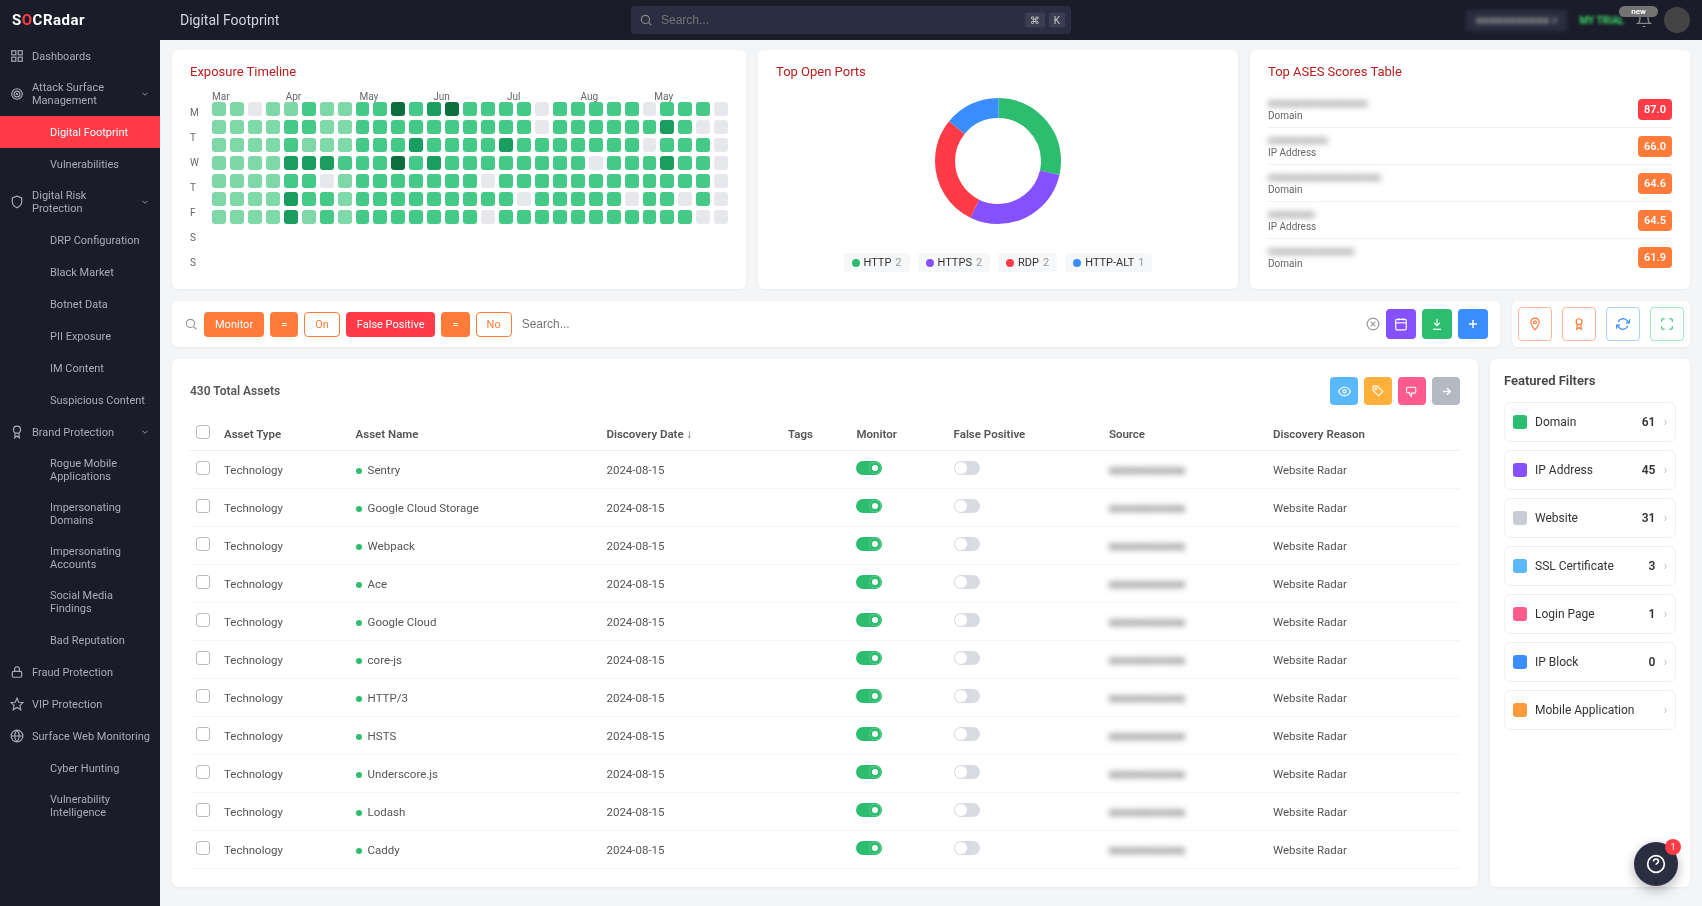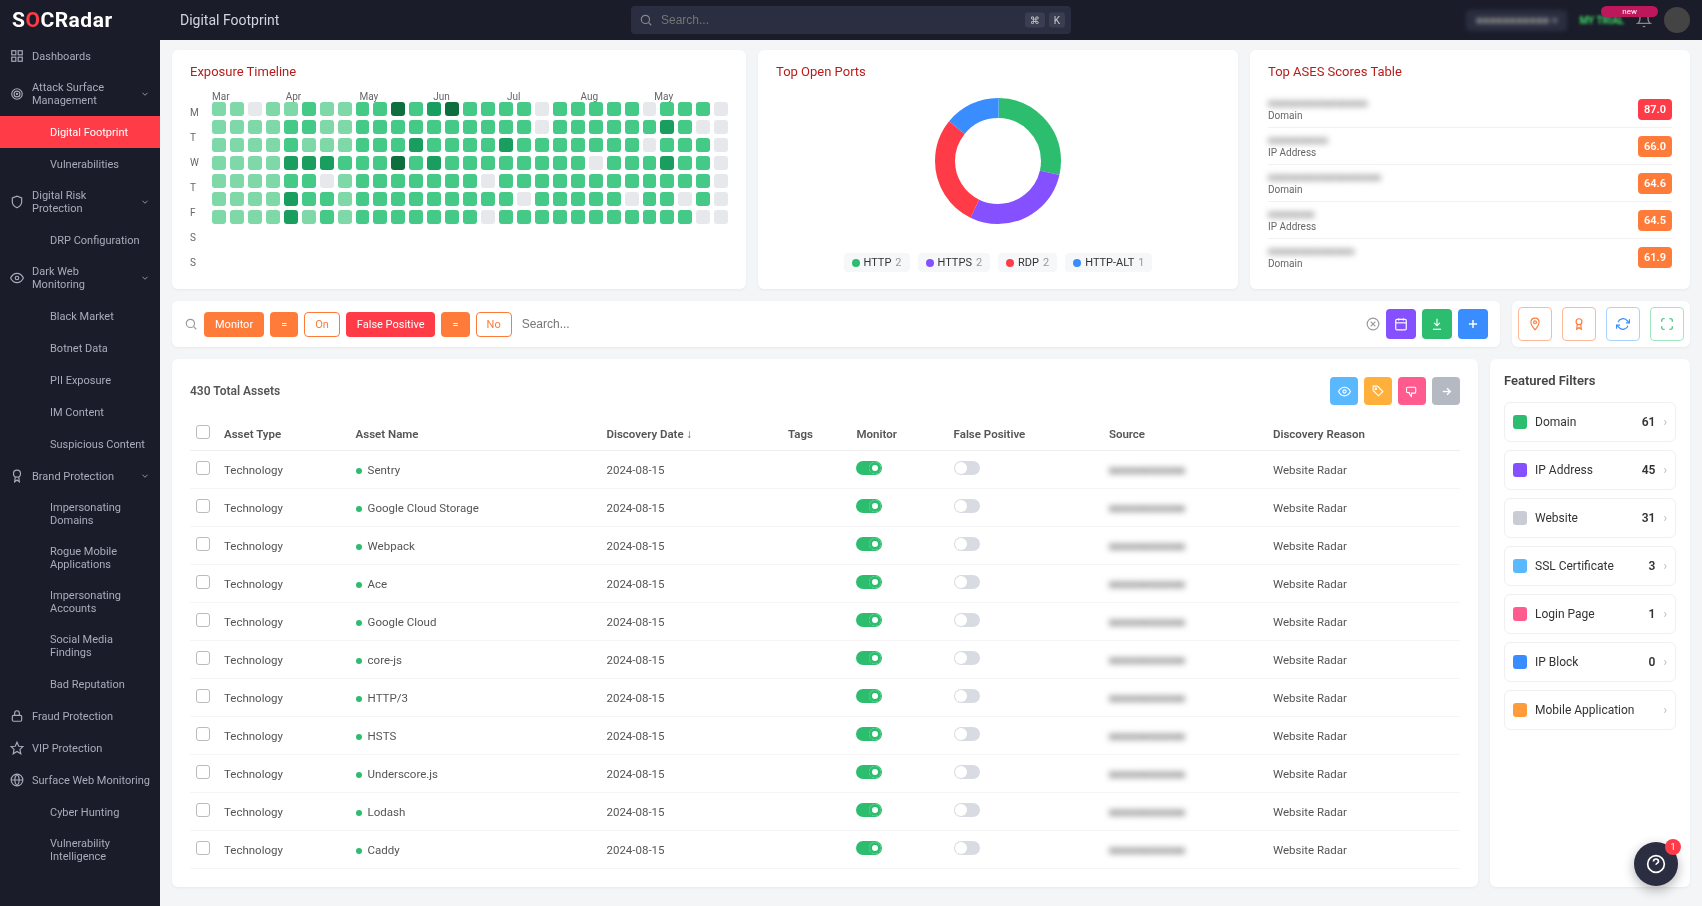--- a/index.html
+++ b/index.html
@@ -1,33 +1,33 @@
 <!DOCTYPE html>
 <html><head>
 <meta charset="utf-8">
 <style>
 * { box-sizing: border-box; margin: 0; padding: 0; }
 body { font-family: -apple-system, BlinkMacSystemFont, "Segoe UI", Roboto, sans-serif; background: #f4f5f7; color: #333; font-size: 13px; overflow-x: hidden; }
 
 
 .topbar { height: 40px; background: #1a1d29; display: flex; align-items: center; padding: 0 12px; color: #fff; position: relative; }
 .logo-area { display: flex; align-items: center; width: 160px; }
-.logo-text { font-weight: 700; font-size: 21px; letter-spacing: 0.5px; }
+.logo-text { font-weight: 700; font-size: 15px; letter-spacing: 0.5px; }
 .logo-o { color: #ff3b47; }
 .page-title { color: #d2d5e0; font-size: 14px; margin-left: 8px; }
 .search-wrap { position: absolute; left: 50%; transform: translateX(-50%); width: 440px; }
 .search-box { width: 100%; height: 28px; background: #2a2e40; border: none; border-radius: 4px; padding: 0 30px; color: #aaa; font-size: 12px; }
 .search-icon-top { position: absolute; left: 8px; top: 50%; transform: translateY(-50%); color: #888; }
 .search-k { position: absolute; right: 6px; top: 50%; transform: translateY(-50%); display: flex; gap: 4px; align-items: center; }
 .kbd { background: #3a3e50; color: #ccc; font-size: 10px; padding: 2px 5px; border-radius: 3px; }
 .top-right { margin-left: auto; display: flex; align-items: center; gap: 12px; }
 .org-sel { background: #2a2e40; padding: 4px 10px; border-radius: 4px; color: #888; font-size: 11px; display: flex; align-items: center; gap: 6px; filter: blur(2px); }
 .trial { color: #41e26b; font-size: 10px; font-weight: 600; filter: blur(1.5px); }
 .bell { position: relative; color: #888; }
-.bell-badge { position: absolute; top: -6px; right: -6px; background: #be185d; color: #fff; font-size: 8px; padding: 1px 21px; border-radius: 7px; }
+.bell-badge { position: absolute; top: -6px; right: -6px; background: #737373; color: #fff; font-size: 8px; padding: 1px 12px; border-radius: 7px; font-weight: bold; }
 .avatar { width: 26px; height: 26px; border-radius: 50%; background: #444; }
 
 
 .layout { display: flex; min-height: calc(100vh - 40px); }
 
 
 .sidebar { width: 160px; background: #1a1d29; color: #aab; display: flex; flex-direction: column; font-size: 11px; flex-shrink: 0; }
 .side-item { display: flex; align-items: center; gap: 8px; padding: 9px 10px; cursor: pointer; position: relative; }
 .side-item.active { background: #ff3b47; color: #fff; }
 .side-sub { padding-left: 28px; }
@@ -210,34 +210,20 @@
         <span class="side-chevron">
           <svg width="10" height="10" viewBox="0 0 24 24" fill="none" stroke="currentColor" stroke-width="2">
             <polyline points="6 9 12 15 18 9"></polyline>
           </svg>
         </span>
       </div>
       <div class="side-item side-sub">
         <span class="side-icon"></span>
         <span>DRP Configuration</span>
       </div>
-      <div class="side-item">
-        <span class="side-icon">
-          <svg width="14" height="14" viewBox="0 0 24 24" fill="none" stroke="currentColor" stroke-width="2">
-            <path d="M1 12s4-8 11-8 11 8 11 8-4 8-11 8S1 12 1 12z"></path>
-            <circle cx="12" cy="12" r="3"></circle>
-          </svg>
-        </span>
-        <span>Dark Web Monitoring</span>
-        <span class="side-chevron">
-          <svg width="10" height="10" viewBox="0 0 24 24" fill="none" stroke="currentColor" stroke-width="2">
-            <polyline points="6 9 12 15 18 9"></polyline>
-          </svg>
-        </span>
-      </div>
       <div class="side-item side-sub">
         <span class="side-icon"></span>
         <span>Black Market</span>
       </div>
       <div class="side-item side-sub">
         <span class="side-icon"></span>
         <span>Botnet Data</span>
       </div>
       <div class="side-item side-sub">
         <span class="side-icon"></span>
@@ -260,25 +246,25 @@
         </span>
         <span>Brand Protection</span>
         <span class="side-chevron">
           <svg width="10" height="10" viewBox="0 0 24 24" fill="none" stroke="currentColor" stroke-width="2">
             <polyline points="6 9 12 15 18 9"></polyline>
           </svg>
         </span>
       </div>
       <div class="side-item side-sub">
         <span class="side-icon"></span>
+        <span>Rogue Mobile Applications</span>
+      </div>
+      <div class="side-item side-sub">
+        <span class="side-icon"></span>
         <span>Impersonating Domains</span>
-      </div>
-      <div class="side-item side-sub">
-        <span class="side-icon"></span>
-        <span>Rogue Mobile Applications</span>
       </div>
       <div class="side-item side-sub">
         <span class="side-icon"></span>
         <span>Impersonating Accounts</span>
       </div>
       <div class="side-item side-sub">
         <span class="side-icon"></span>
         <span>Social Media Findings</span>
       </div>
       <div class="side-item side-sub">

